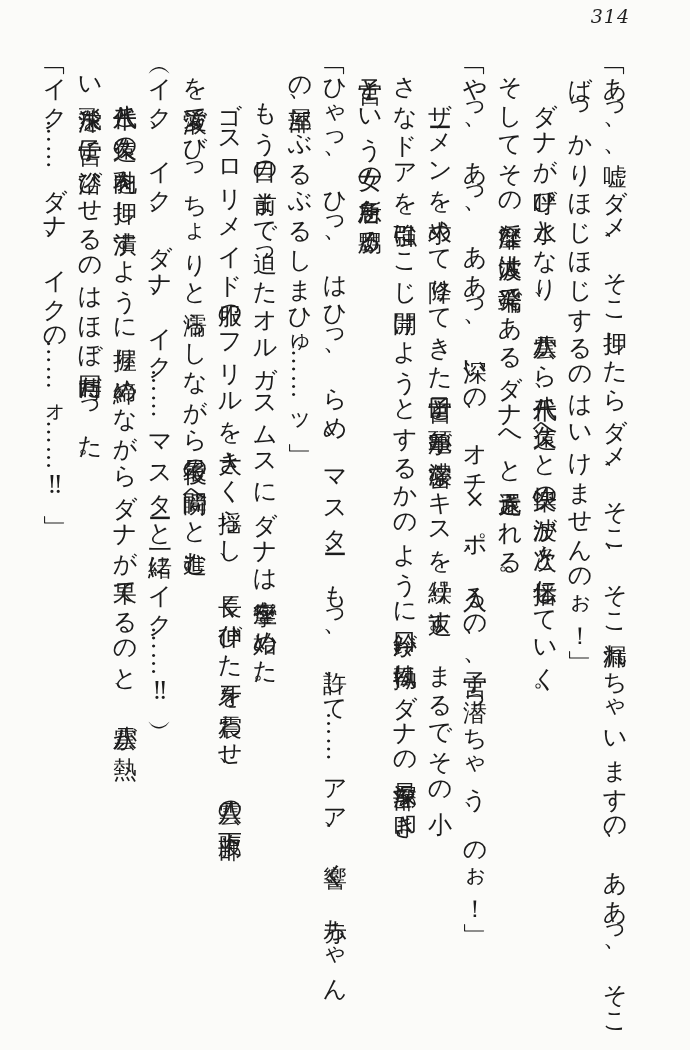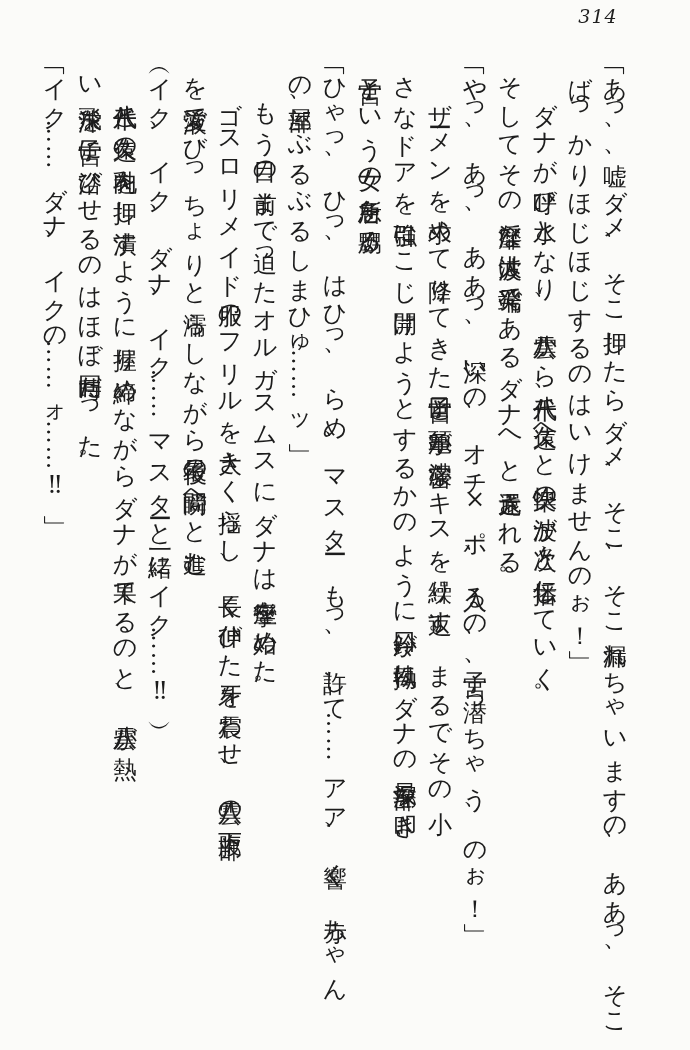--- a/index.html
+++ b/index.html
@@ -20,21 +20,21 @@
   .page-number {
     position: absolute;
     top: 5px;
     left: 566px;
     width: 64px;
     font-family: "DejaVu Serif", serif;
     font-style: italic;
     font-size: 19px;
     letter-spacing: 1px;
     color: #1f1f1f;
-    text-align: center;
+    text-align: right;
   }
   .novel-text {
     position: absolute;
     top: 60px;
     left: 32px;
     width: 600px;
     height: 984px;
     writing-mode: vertical-rl;
     text-orientation: mixed;
     font-family: "DejaVu Serif", serif;

